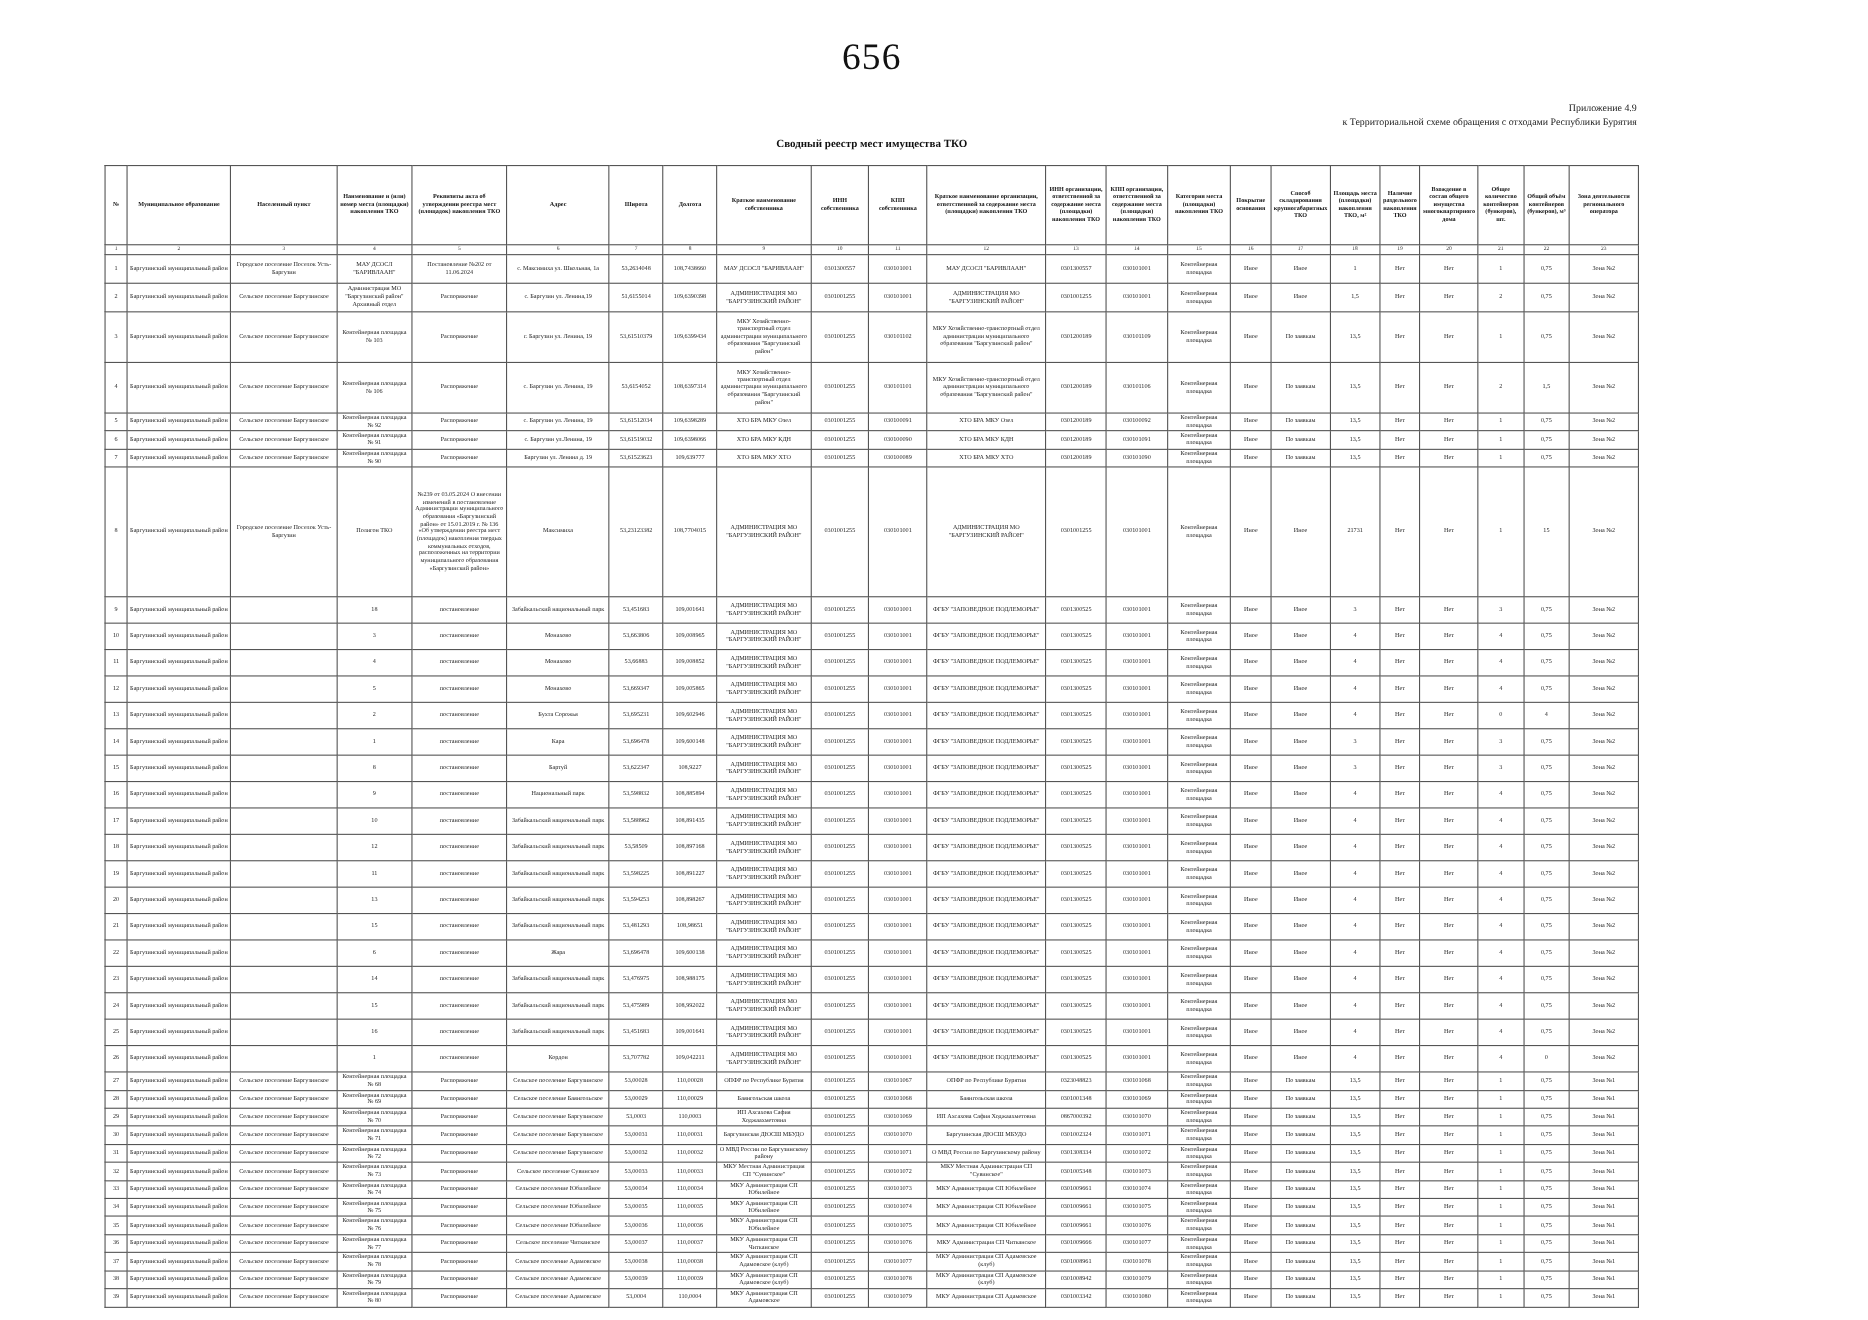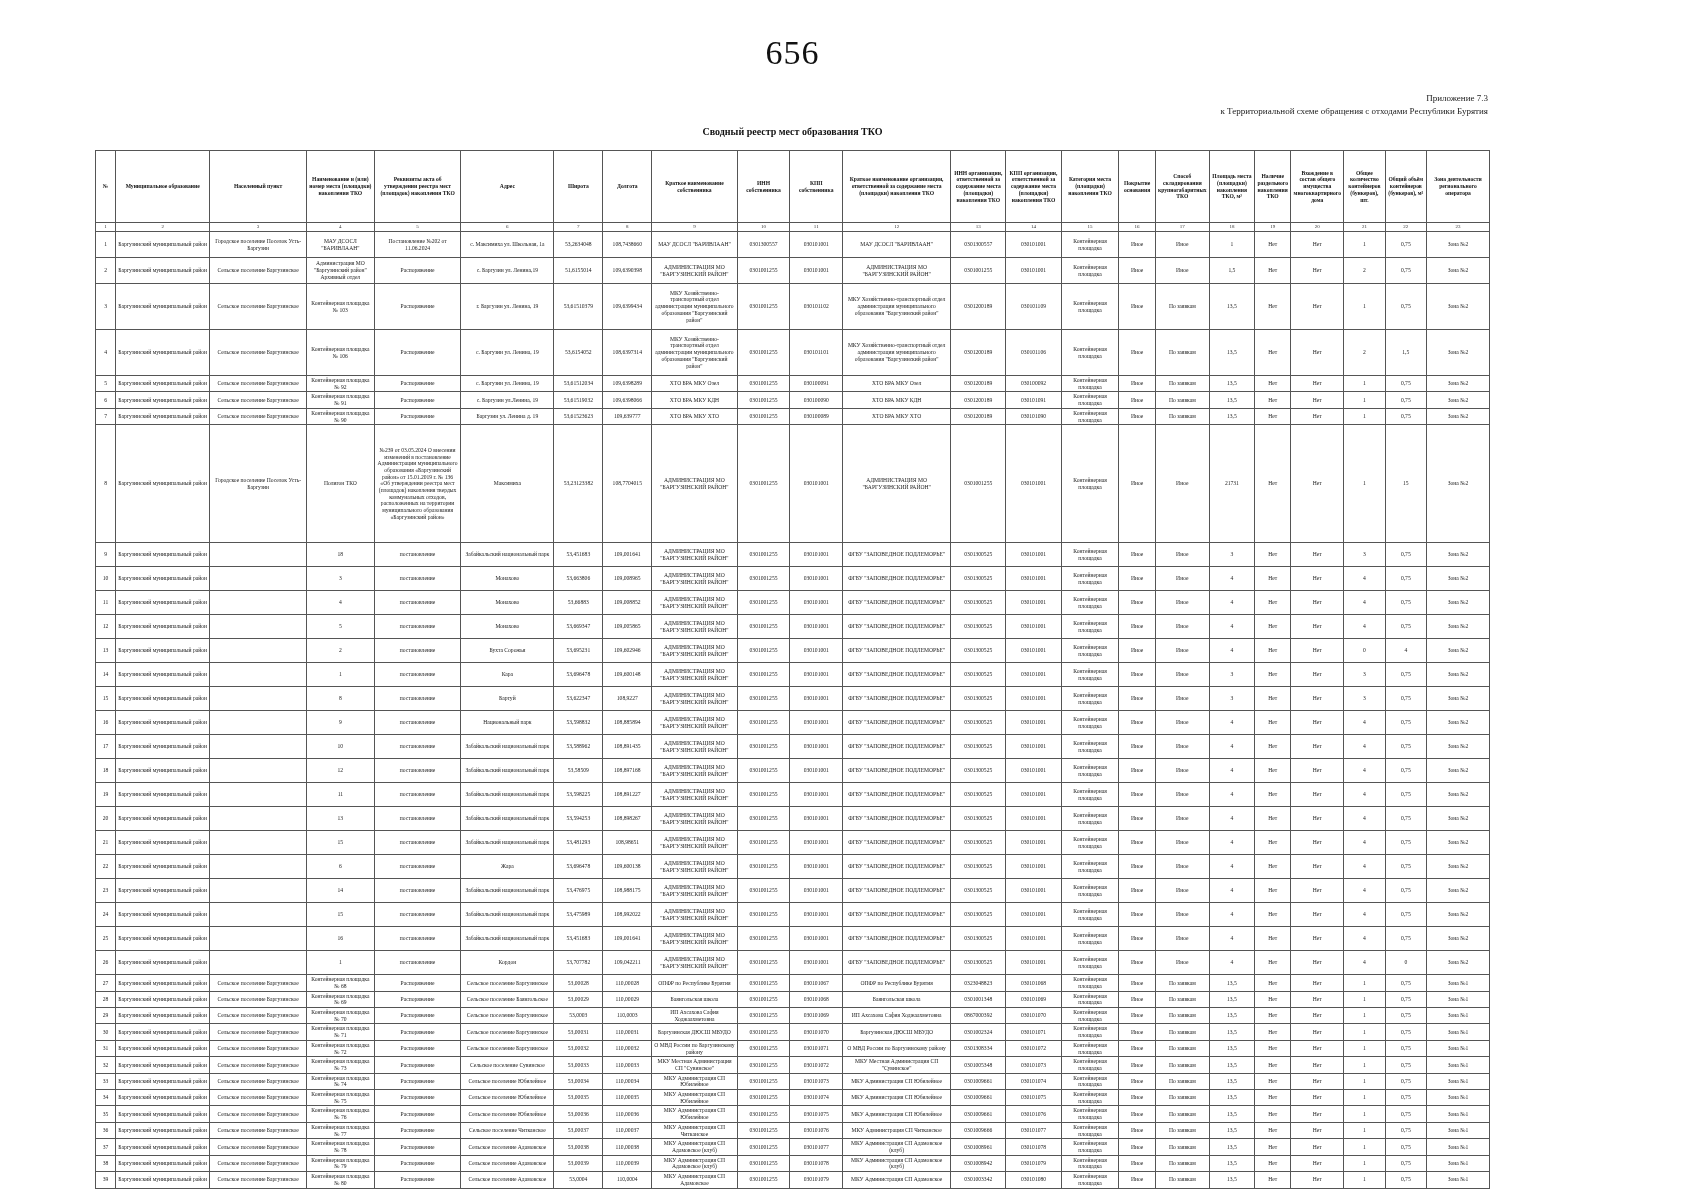--- a/index.html
+++ b/index.html
@@ -34,25 +34,25 @@
   }
   table.registry thead th{font-weight:bold;color:#111;}
   tr.colnums td{font-size:5px;padding:0 1px;height:8px;color:#333;}
 </style>
 </head>
 <body>
 
 <div class="page-number">656</div>
 
 <div class="appendix">
-  <div>Приложение 7.3</div>
+  <div>Приложение 4.9</div>
   <div>к Территориальной схеме обращения с отходами Республики Бурятия</div>
 </div>
 
-<div class="doc-title">Сводный реестр мест образования ТКО</div>
+<div class="doc-title">Сводный реестр мест имущества ТКО</div>
 
 <table class="registry">
   <colgroup>
       <col style="width: 1.6%;">
       <col style="width: 7.5%;">
       <col style="width: 7.7%;">
       <col style="width: 5.4%;">
       <col style="width: 6.9%;">
       <col style="width: 7.4%;">
       <col style="width: 3.9%;">

